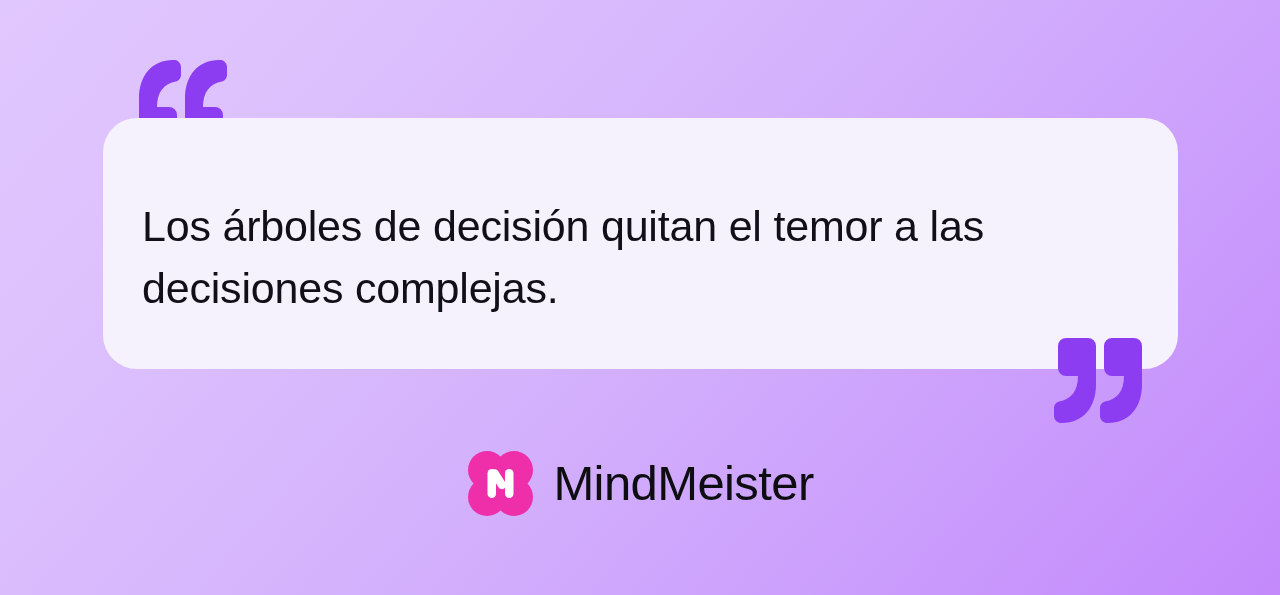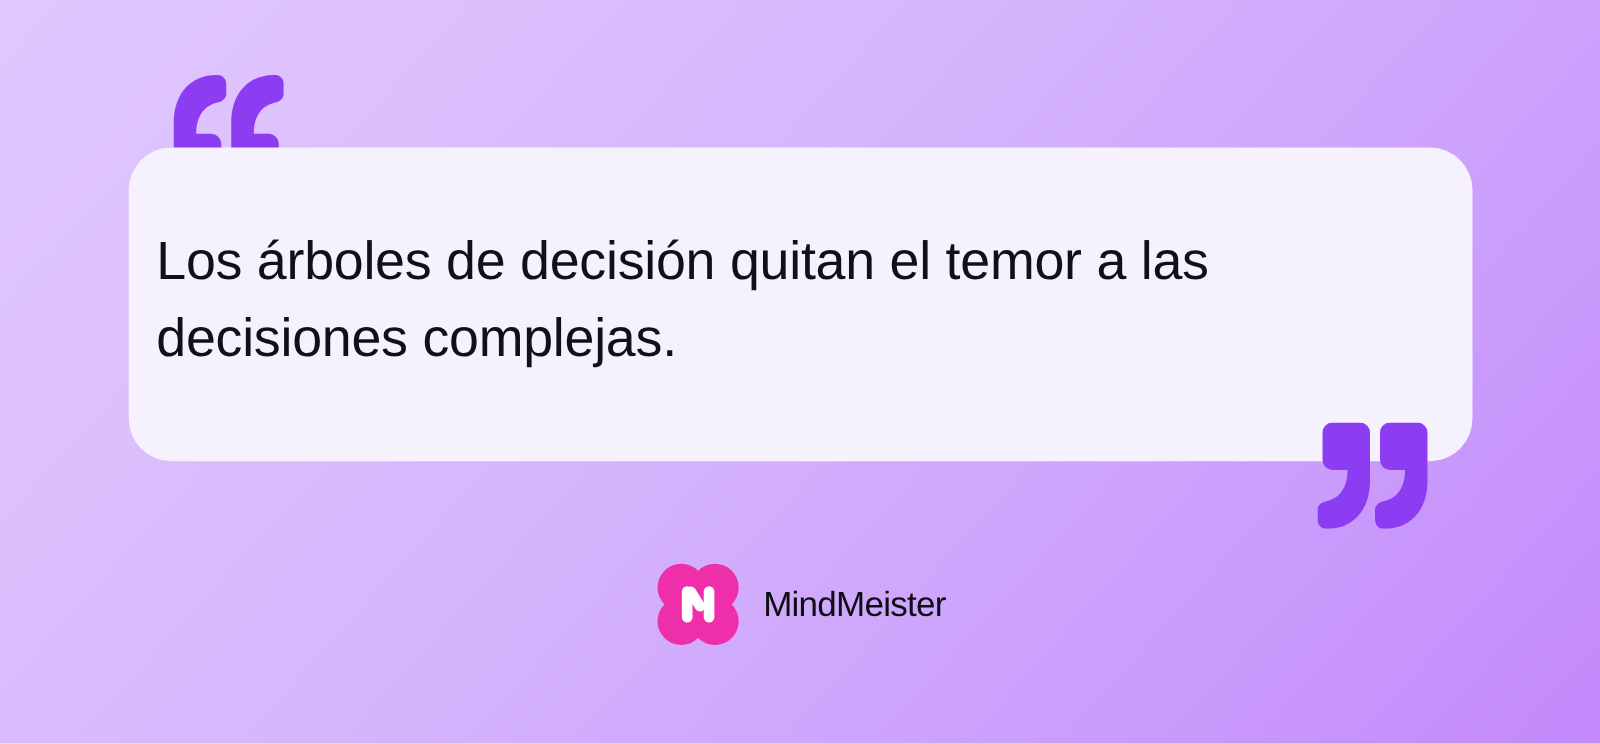--- a/index.html
+++ b/index.html
@@ -37,21 +37,21 @@
     background: #f6f2fd;
     border-radius: 34px;
     box-sizing: border-box;
   }
 
   .quote-text {
     position: absolute;
     left: 22px;
     top: 60px;
     width: 960px;
-    margin: 0;
+    margin: 17px;
     font-family: "Liberation Sans", sans-serif;
     font-size: 43px;
     line-height: 62px;
     letter-spacing: -0.2px;
     font-weight: 400;
     color: #111018;
   }
 
   
   .quote-mark {
@@ -86,21 +86,21 @@
   }
   .brand-mark {
     width: 69px;
     height: 69px;
     flex: 0 0 auto;
     display: block;
   }
   .brand-mark svg { display: block; width: 100%; height: 100%; }
   .brand-name {
     font-family: "Liberation Sans", sans-serif;
-    font-size: 28px;
+    font-size: 49px;
     line-height: 1;
     font-weight: 400;
     letter-spacing: -0.6px;
     color: #0d0d12;
     white-space: nowrap;
   }
 </style>
 </head>
 <body>
 

